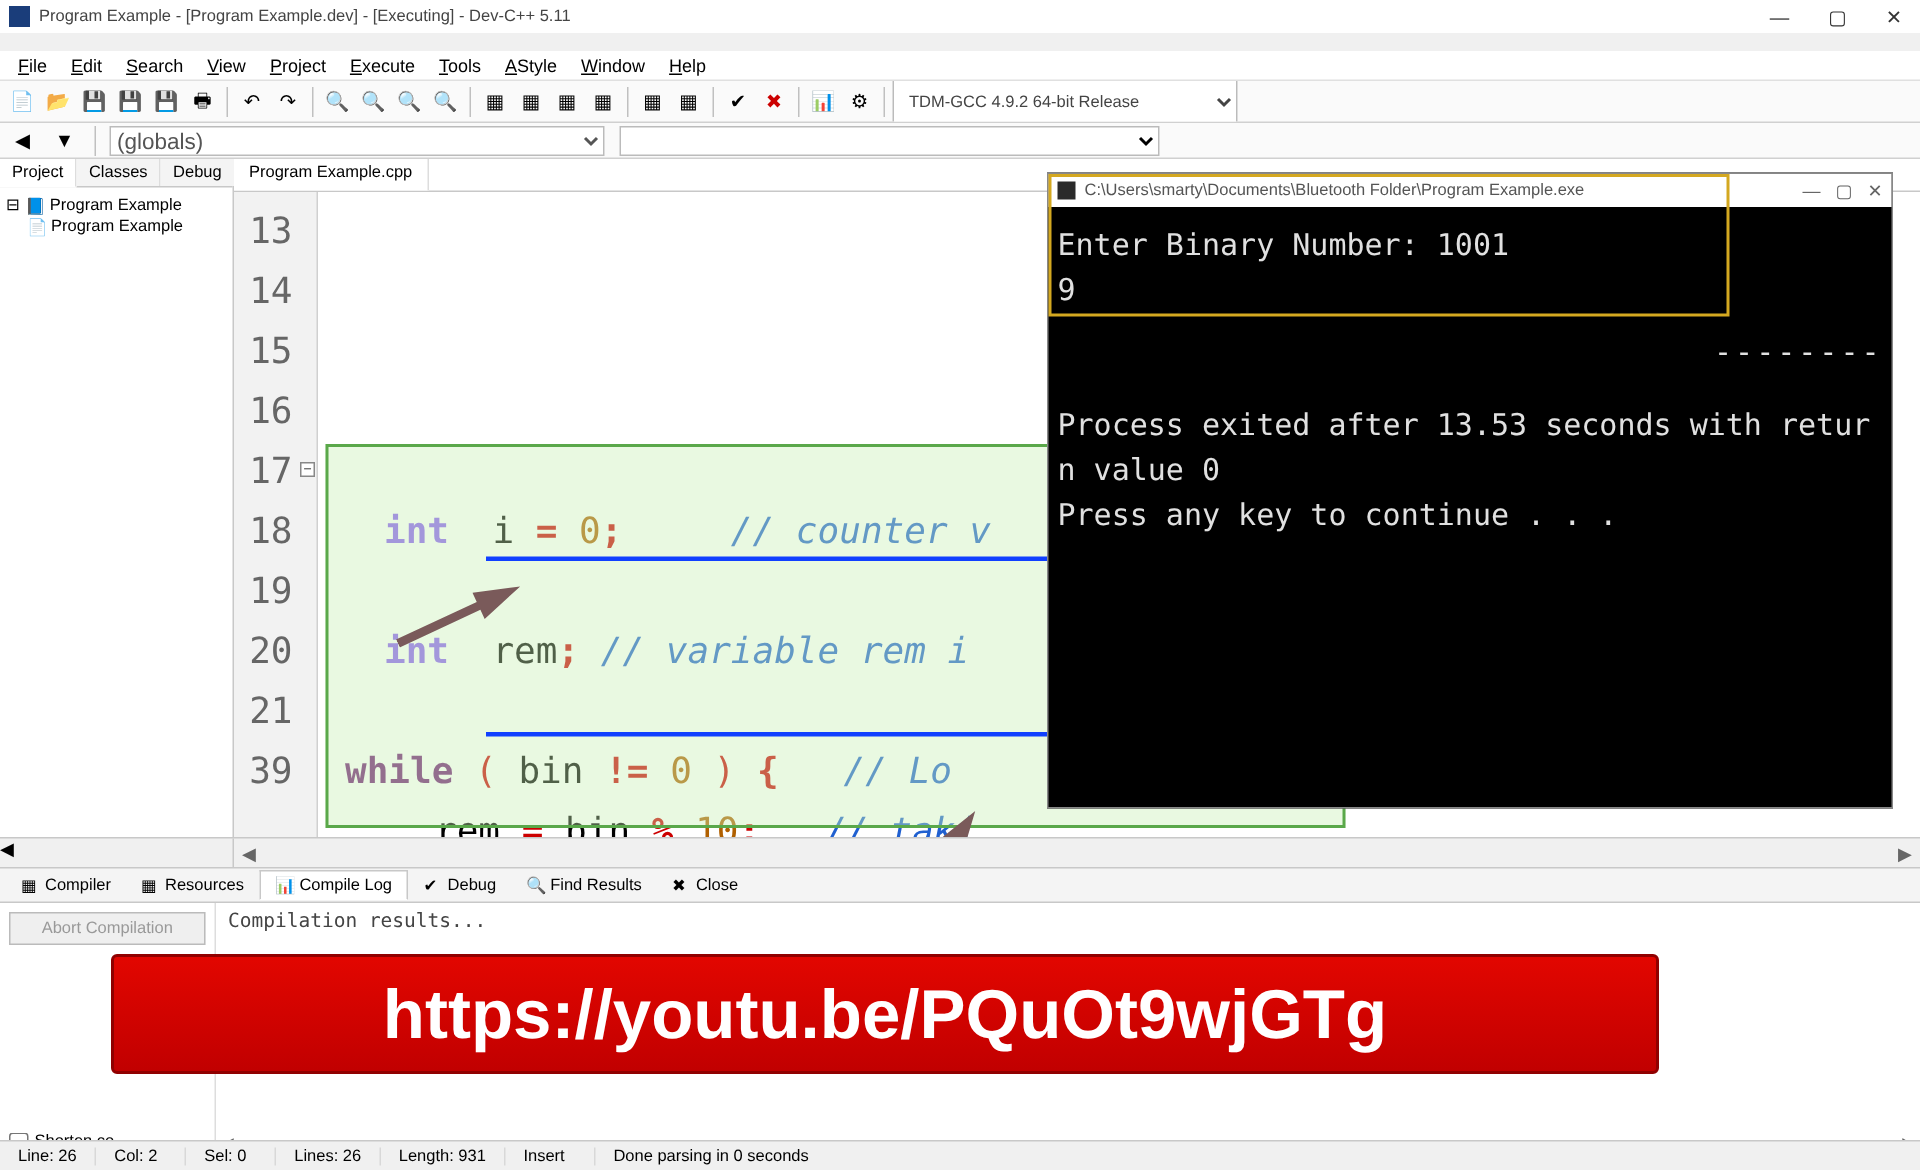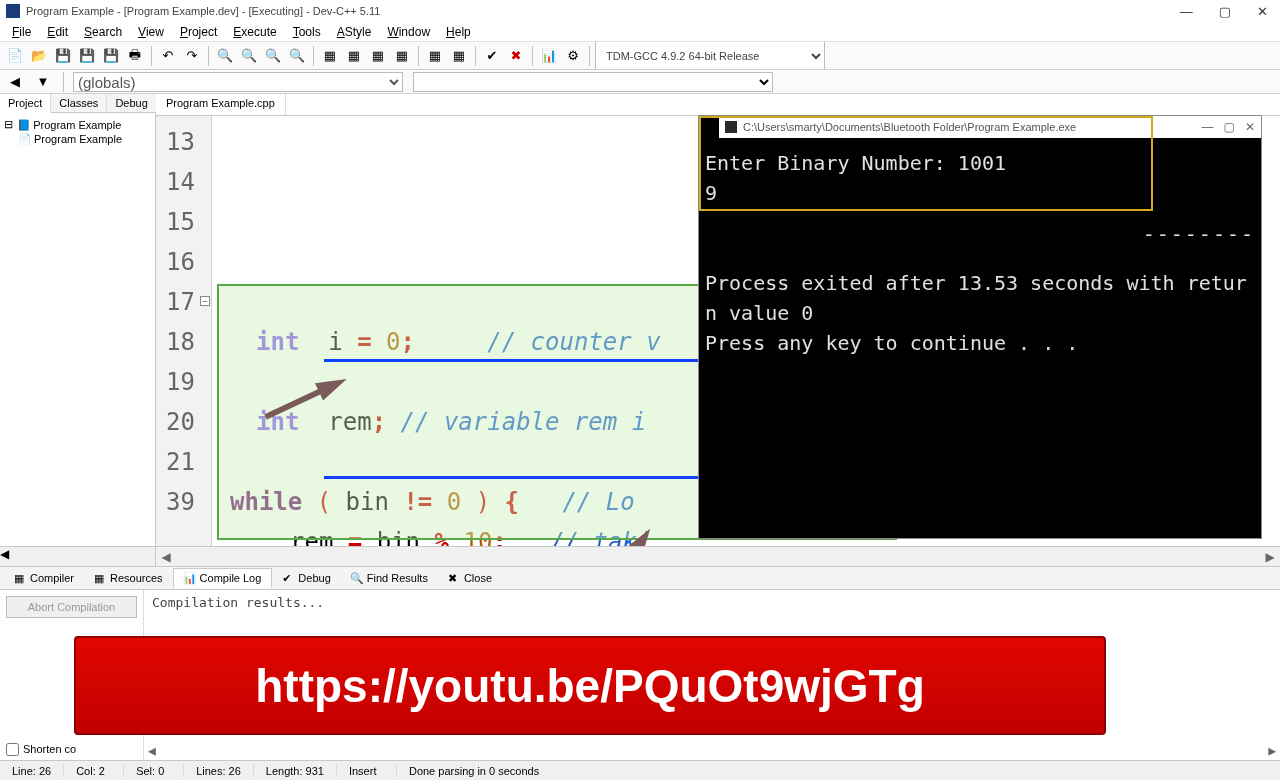--- a/index.html
+++ b/index.html
@@ -10,21 +10,21 @@
 }
 .title-bar {
   height: 22px; background: #fff; display: flex; align-items: center;
   padding: 0 6px; font-size: 11px; color: #444;
 }
 .title-bar .appicon { width: 14px; height: 14px; background: #1a3d7a; margin-right: 6px; }
 .win-controls { margin-left: auto; display: flex; gap: 14px; color: #333; font-size: 13px; }
 .win-controls span { cursor: pointer; padding: 0 6px; }
 .menu-bar {
   height: 20px; background: #fff; display: flex; align-items: center;
-  padding: 0 4px; font-size: 12px; border-bottom: 1px solid #e0e0e0;
+  padding: 0 4px; font-size: 12px; border-bottom: 1px solid #e0e0e0; margin-top: 12px;
 }
 .menu-bar span { padding: 0 8px; cursor: pointer; }
 .menu-bar span u { text-decoration: underline; }
 .toolbar {
   height: 28px; background: #fafafa; border-bottom: 1px solid #d0d0d0;
   display: flex; align-items: center; padding: 0 4px; gap: 2px; overflow: hidden;
 }
 .tbtn { width: 22px; height: 22px; display: inline-flex; align-items: center; justify-content: center;
         border: 1px solid transparent; border-radius: 2px; cursor: pointer; font-size: 13px; }
 .tsep { width: 1px; height: 20px; background: #c0c0c0; margin: 0 3px; }
@@ -83,38 +83,38 @@
 .bottom-tab { padding: 3px 10px; cursor: pointer; display: flex; align-items: center; gap: 4px; }
 .bottom-tab .bicon { width: 12px; height: 12px; display: inline-block; }
 .bottom-tab.active { background: #fff; border: 1px solid #c8c8c8; border-bottom: 1px solid #fff; }
 .log-area { height: 172px; display: flex; background: #fff; }
 .log-left { width: 144px; border-right: 1px solid #ddd; padding: 6px; display: flex; flex-direction: column; gap: 8px; }
 .log-left button { height: 22px; font-size: 11px; border: 1px solid #bbb; background: #efefef; color: #999; }
 .log-left label { font-size: 11px; display: flex; align-items: flex-start; gap: 4px; }
 .log-body { flex: 1; font-family: Consolas, monospace; font-size: 13px; color: #444;
             padding: 4px 8px; line-height: 18px; position: relative; overflow: hidden; }
 .red-banner {
-  position: absolute; left: 74px; top: 636px; width: 1032px; height: 99px;
+  position: absolute; left: 74px; top: 636px; width: 1032px; height: 80px;
   background: linear-gradient(#e20600,#c10000); border: 2px solid #900000;
   display: flex; align-items: center; justify-content: center;
   color: #fff; font-size: 46px; font-weight: bold; font-family: Arial, sans-serif;
   border-radius: 4px; z-index: 50;
 }
 .status-bar { position: absolute; bottom: 0; left: 0; right: 0; height: 20px;
               background: #f0f0f0; border-top: 1px solid #c8c8c8; display: flex;
               font-size: 11px; align-items: center; }
 .status-bar .cell { padding: 0 12px; border-right: 1px solid #d8d8d8; min-width: 60px; }
 .console-window {
   position: absolute; top: 115px; left: 698px; width: 564px; height: 424px;
   background: #000; color: #e0e0e0; font-family: Consolas, monospace; font-size: 20px;
   border: 1px solid #888; z-index: 40; line-height: 30px;
 }
 .console-title { height: 22px; background: #fff; color: #555; font-size: 11px;
                  display: flex; align-items: center; padding: 0 6px;
-                 font-family: "Segoe UI", sans-serif; margin-left: 20px; }
+                 font-family: "Segoe UI", sans-serif; }
 .console-title .cicon { width: 12px; height: 12px; background: #2a2a2a; margin-right: 6px; }
 .console-title .cctrls { margin-left: auto; display: flex; gap: 10px; color: #666; font-size: 12px; }
 .console-body { padding: 10px 6px 6px 6px; }
 .console-body .cwrap { word-break: break-all; white-space: pre-wrap; }
 .yellow-box { position: absolute; top: 0; left: 0; width: 454px; height: 95px;
               border: 2px solid #d4a820; pointer-events: none; }
 .console-dashes { letter-spacing: 2px; position: absolute; top: 103px; right: 6px; }
 </style>
 </head>
 <body>

